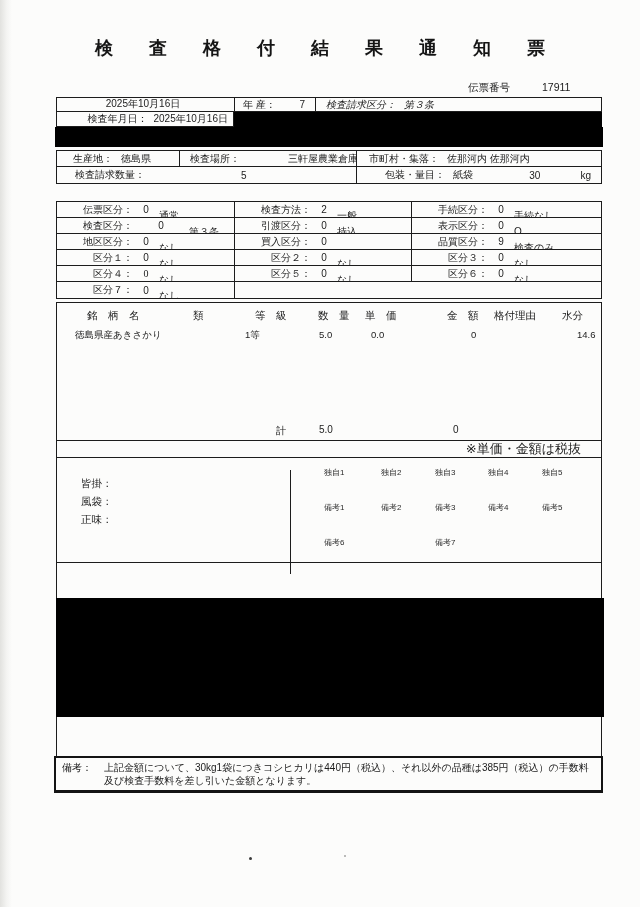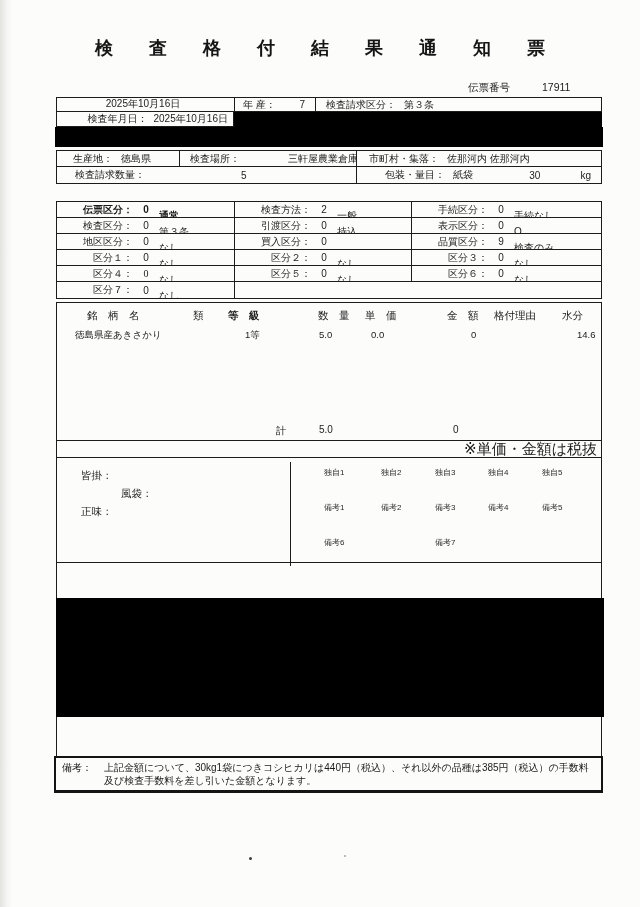--- a/index.html
+++ b/index.html
@@ -29,21 +29,21 @@
   .k-lbl{display:inline-block;width:76px;text-align:right;}
   .k-code{display:inline-block;width:26px;text-align:center;}
   .k-desc{display:inline-block;margin-top:12px;}
   .s3row{height:16px;border-bottom:1px solid #1c1c1c;}
   .s3row:last-child{border-bottom:none;}
   .s2row{height:16px;border-bottom:1px solid #1c1c1c;}
   .s2row:last-child{border-bottom:none;}
   .abs{position:absolute;white-space:nowrap;}
   .hdr{font-size:10.5px;}
   .small{font-size:8px;color:#2a2a2a;}
-  .s5{display:flex;justify-content:flex-end;align-items:center;padding-right:4px;font-size:15px;}
+  .s5{display:flex;justify-content:flex-end;align-items:center;padding-right:20px;font-size:13px;}
   .note{display:flex;padding:3px 4px 0 6px;font-size:10px;line-height:13px;}
   .note .nlabel{width:42px;flex:none;}
   .note .ntext{flex:1;}
   .speck{position:absolute;background:#3a3a3a;border-radius:50%;}
 </style>
 </head>
 <body>
 
 <div class="page">
   <div class="scan-shadow"></div>
@@ -58,21 +58,21 @@
   <div class="sec" style="top:97px;">
     <div class="row bx s1rowA">
       <div class="c" style="width:178px;justify-content:flex-end;padding-right:5px;gap:6px;flex-direction:column;">
         <span>検査請求年月日：</span>
         <span>2025年10月16日</span>
       </div>
       <div class="c" style="width:81px;justify-content:space-between;padding:0 10px 0 8px;">
         <span>年 産：</span>
         <span>7</span>
       </div>
-      <div class="c gap8" style="flex:1;padding-left:10px;">
+      <div class="c gap8" style="flex:1;padding-left:10px;font-style:italic;">
         <span>検査請求区分：</span>
         <span>第３条</span>
       </div>
     </div>
     <div class="s1rowB">
       <div class="b-cell">
         <span>検査年月日：</span>
         <span>2025年10月16日</span>
       </div>
       <div class="black" style="flex:1;"></div>
@@ -104,38 +104,38 @@
         <span>包装・量目：</span>
         <span style="margin-left:8px;">紙袋</span>
         <span style="margin-left:auto;">30</span>
         <span style="margin-left:40px;">kg</span>
       </div>
     </div>
   </div>
 
   <div class="sec bx" style="top:201px;">
     <div class="row s3row">
-      <div class="c" style="width:178px;font-weight:bold;">
+      <div class="c" style="width:178px;">
         <span class="k-lbl">伝票区分：</span>
         <span class="k-code">0</span>
         <span class="k-desc">通常</span>
       </div>
       <div class="c" style="width:177px;">
         <span class="k-lbl">検査方法：</span>
         <span class="k-code">2</span>
         <span class="k-desc">一般</span>
       </div>
       <div class="c" style="flex:1;">
         <span class="k-lbl">手続区分：</span>
         <span class="k-code">0</span>
         <span class="k-desc">手続なし</span>
       </div>
     </div>
     <div class="row s3row">
-      <div class="c" style="width:178px;">
+      <div class="c" style="width:178px;gap:15px;">
         <span class="k-lbl">検査区分：</span>
         <span class="k-code">0</span>
         <span class="k-desc">第３条</span>
       </div>
       <div class="c" style="width:177px;">
         <span class="k-lbl">引渡区分：</span>
         <span class="k-code">0</span>
         <span class="k-desc">持込</span>
       </div>
       <div class="c" style="flex:1;">
@@ -201,21 +201,21 @@
         <span class="k-code">0</span>
         <span class="k-desc">なし</span>
       </div>
       <div class="c" style="flex:1;"></div>
     </div>
   </div>
 
   <div class="sec bx" style="top:302px;height:139px;">
     <span class="abs hdr" style="top:6px;left:30px;">銘　柄　名</span>
     <span class="abs hdr" style="top:6px;left:136px;">類</span>
-    <span class="abs hdr" style="top:6px;left:171px;font-weight:bold;">等　級</span>
+    <span class="abs hdr" style="top:6px;left:198px;">等　級</span>
     <span class="abs hdr" style="top:6px;left:261px;">数　量</span>
     <span class="abs hdr" style="top:6px;left:308px;">単　価</span>
     <span class="abs hdr" style="top:6px;left:390px;">金　額</span>
     <span class="abs hdr" style="top:6px;left:437px;">格付理由</span>
     <span class="abs hdr" style="top:6px;left:505px;">水分</span>
 
     <div>
       <span class="abs" style="top:26px;left:18px;font-size:9.5px;">徳島県産あきさかり</span>
       <span class="abs" style="top:26px;left:188px;font-size:9.5px;">1等</span>
       <span class="abs" style="top:26px;left:262px;font-size:9.5px;">5.0</span>
@@ -229,23 +229,23 @@
       <span class="abs" style="top:121px;left:262px;">5.0</span>
       <span class="abs" style="top:121px;left:396px;">0</span>
     </div>
   </div>
 
   <div class="sec bx s5" style="top:440px;height:18px;">
     <span>※単価・金額は税抜</span>
   </div>
 
   <div class="sec bx" style="top:457px;height:106px;">
-    <div style="position:absolute;left:0;top:4px;width:234px;height:100%;border-right:1px solid #1c1c1c;box-sizing:border-box;">
+    <div style="position:absolute;left:0;top:12px;width:234px;height:100%;border-right:1px solid #1c1c1c;box-sizing:border-box;">
       <span class="abs" style="top:7px;left:24px;font-size:10.5px;">皆掛：</span>
-      <span class="abs" style="top:25px;left:24px;font-size:10.5px;margin-left:40px;">風袋：</span>
+      <span class="abs" style="top:25px;left:24px;font-size:10.5px;">風袋：</span>
       <span class="abs" style="top:43px;left:24px;font-size:10.5px;">正味：</span>
     </div>
     <span class="abs small" style="top:9px;left:267px;">独自1</span>
     <span class="abs small" style="top:9px;left:324px;">独自2</span>
     <span class="abs small" style="top:9px;left:378px;">独自3</span>
     <span class="abs small" style="top:9px;left:431px;">独自4</span>
     <span class="abs small" style="top:9px;left:485px;">独自5</span>
     <span class="abs small" style="top:44px;left:267px;">備考1</span>
     <span class="abs small" style="top:44px;left:324px;">備考2</span>
     <span class="abs small" style="top:44px;left:378px;">備考3</span>

